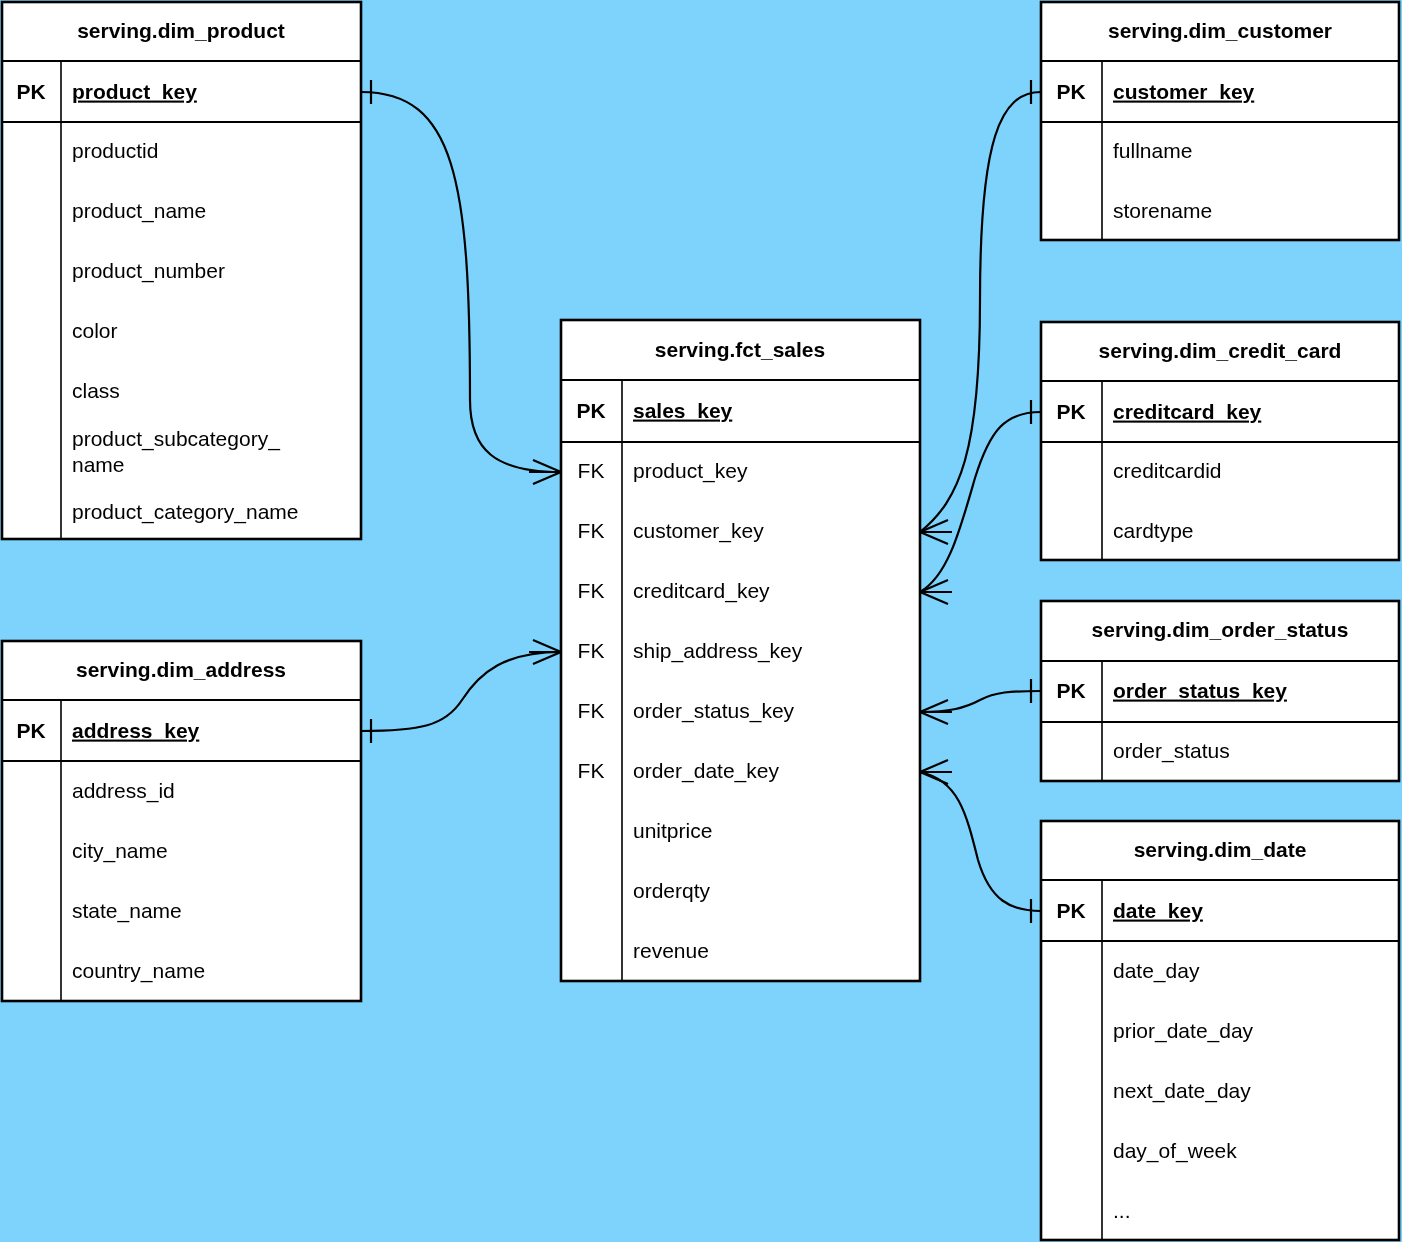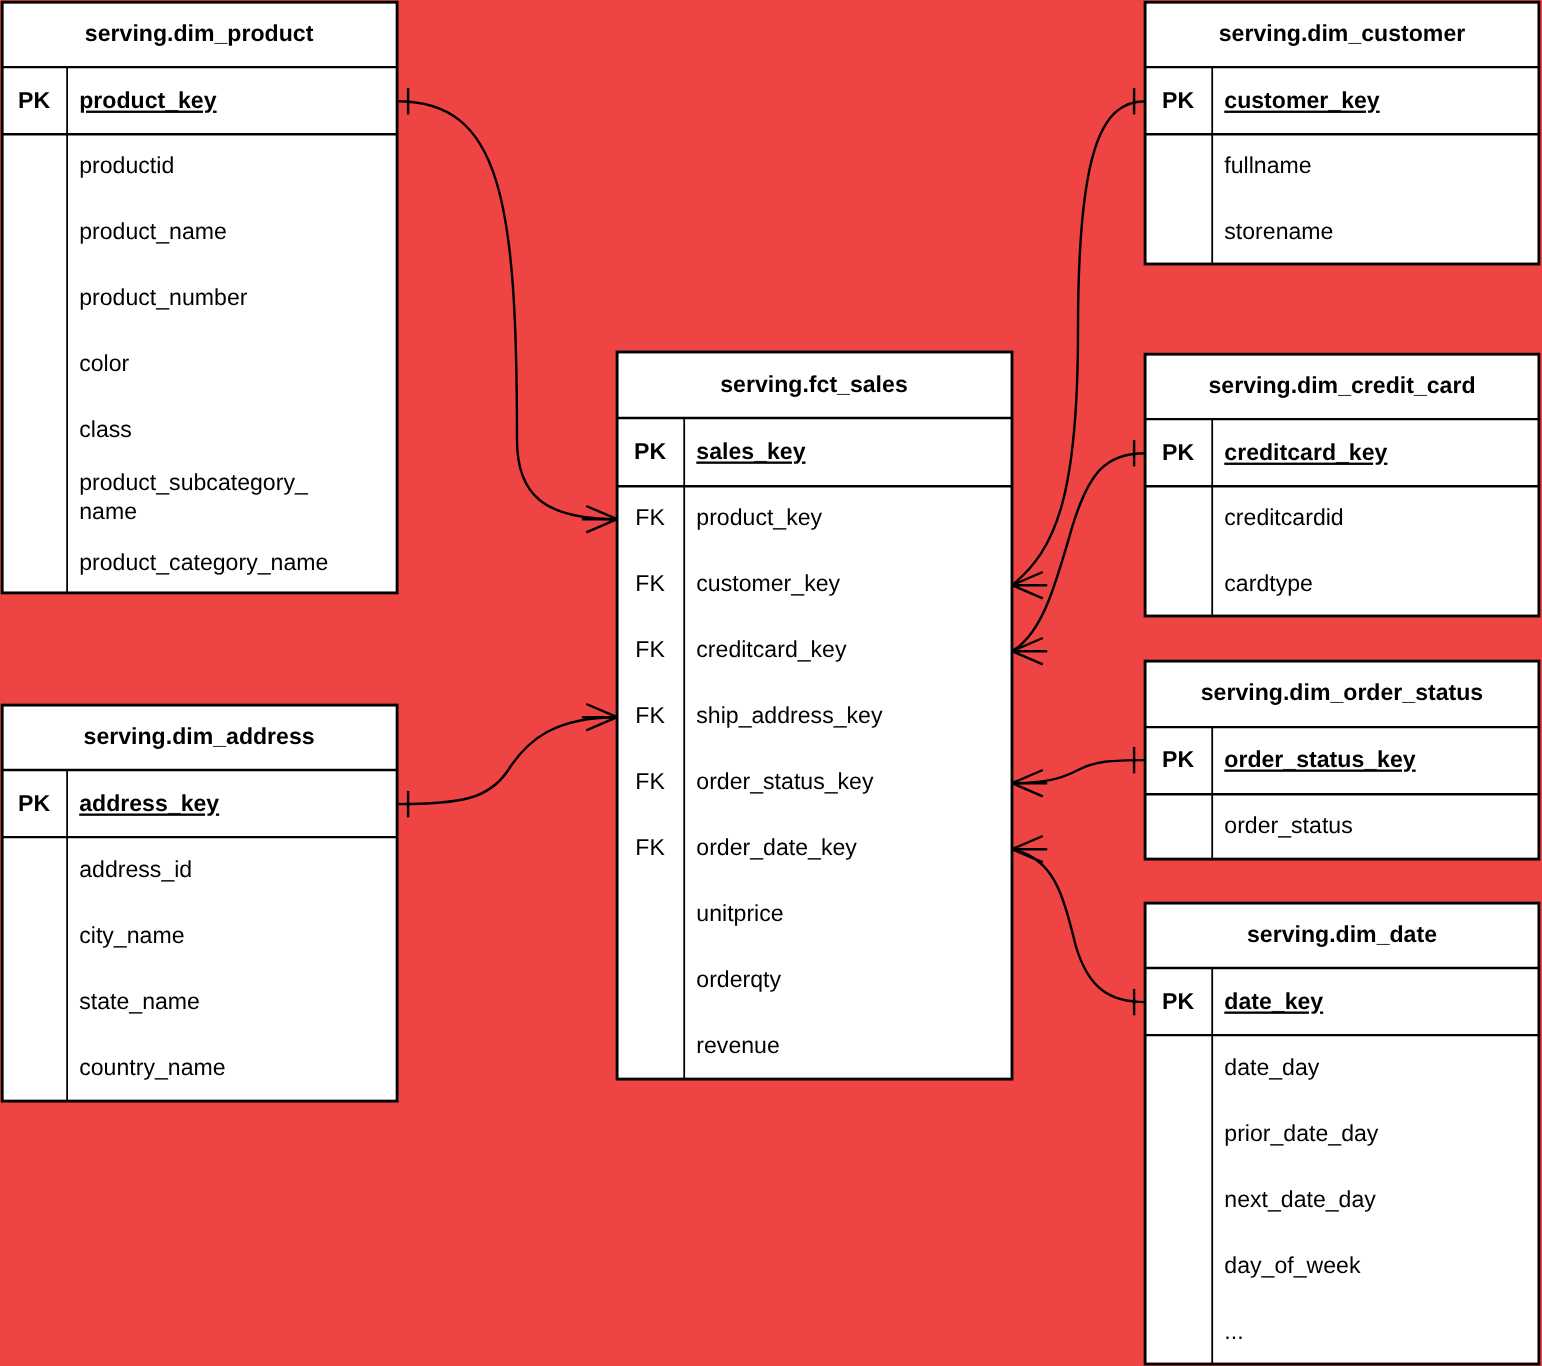--- a/index.html
+++ b/index.html
@@ -7,21 +7,21 @@
     padding: 0;
     background: #ffffff;
   }
   body {
     font-family: "Liberation Sans", sans-serif;
   }
   #erd-root {
     position: relative;
     width: 1402px;
     height: 1242px;
-    background: #ef4444;
+    background: #7dd3fc;
     overflow: hidden;
   }
   svg#erd-svg {
     position: absolute;
     left: 0;
     top: 0;
     width: 1402px;
     height: 1242px;
   }
   .tbl-rect {

